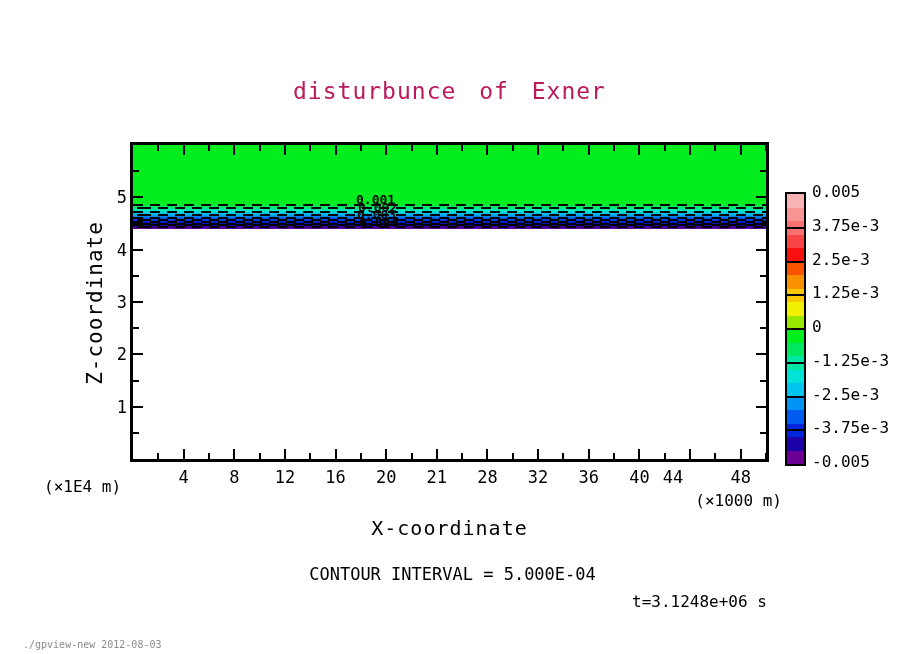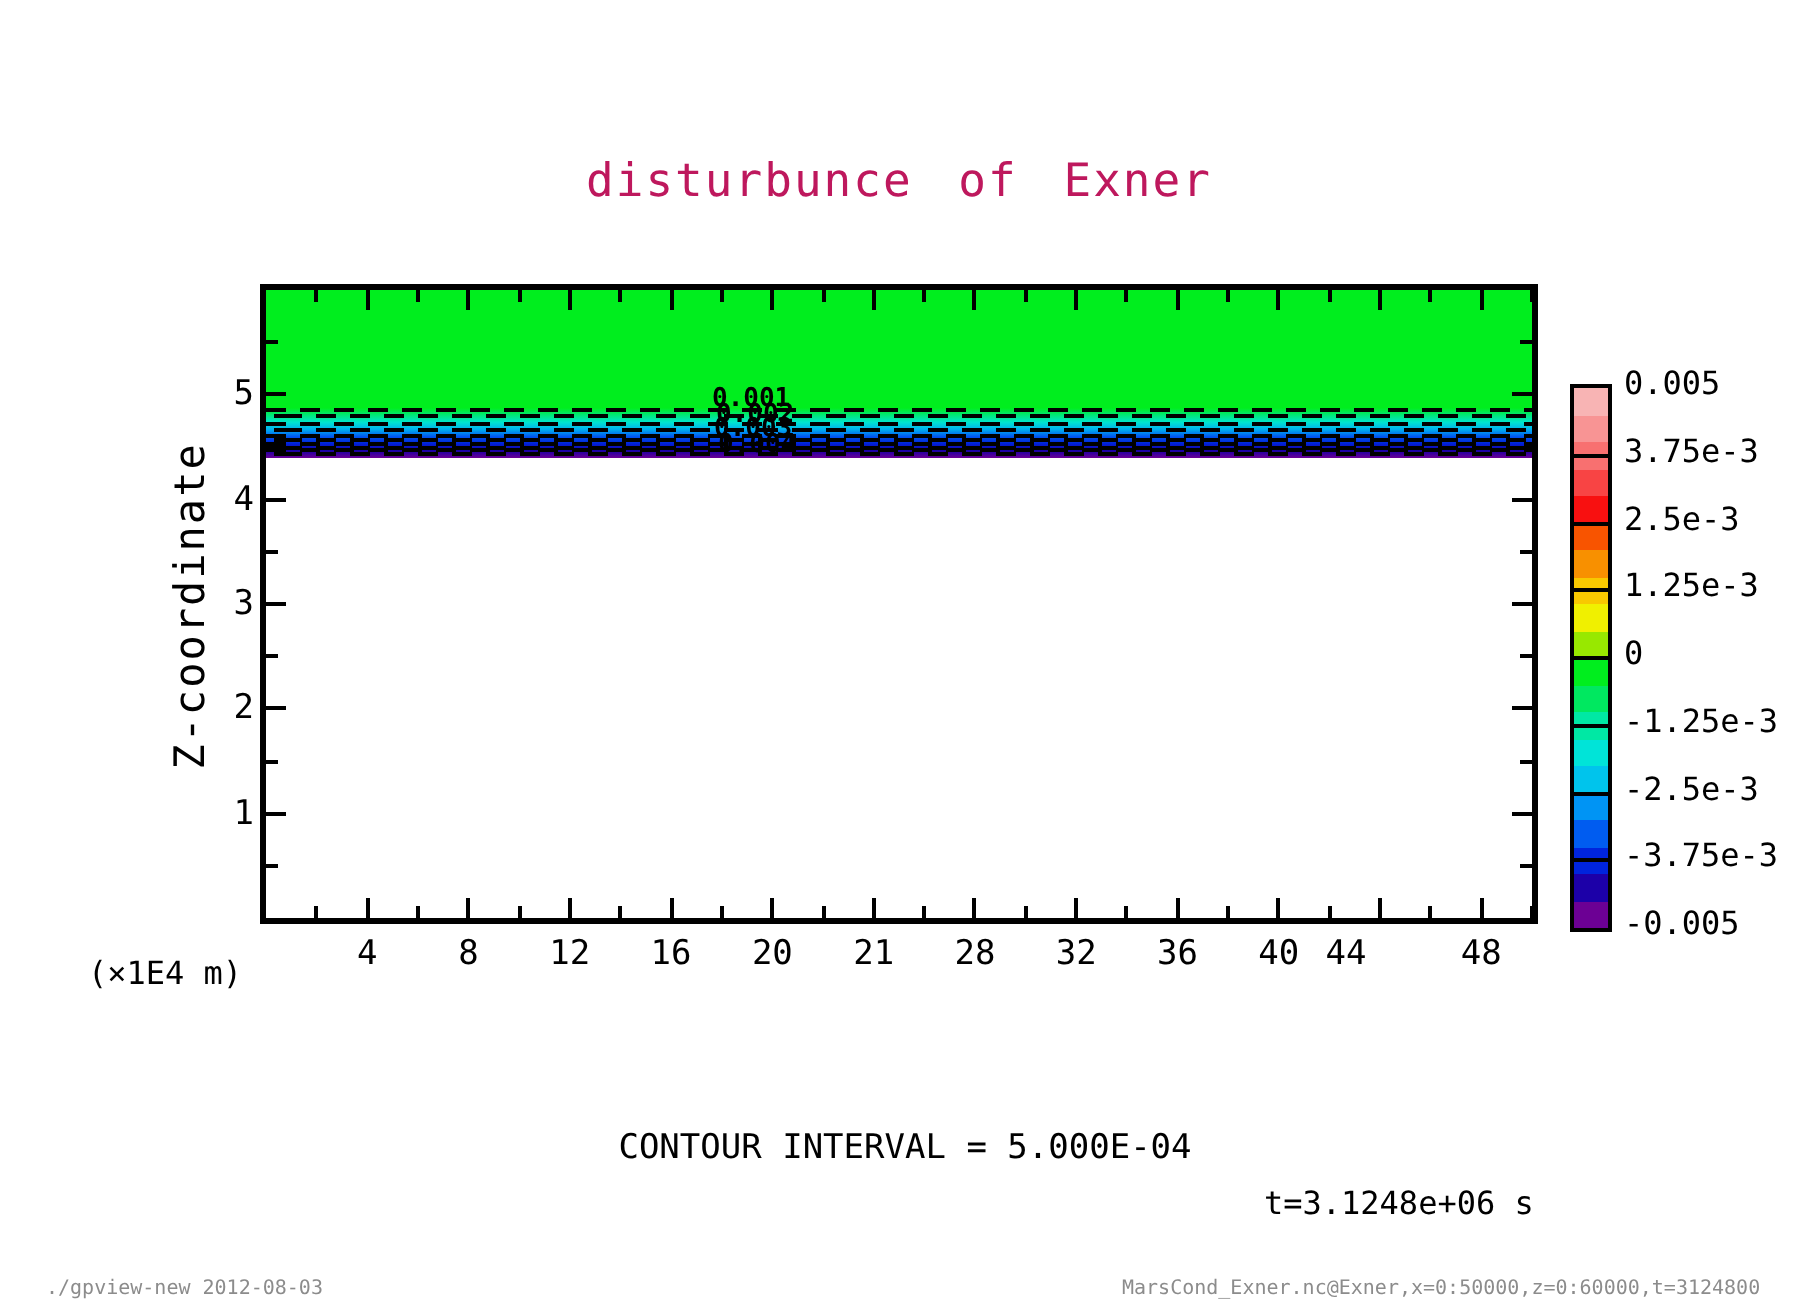--- a/index.html
+++ b/index.html
@@ -175,20 +175,22 @@
   <div id="y-tick-labels">
       <div class="y-tick-label abs" style="top: 406.667px;">1</div>
       <div class="y-tick-label abs" style="top: 354.333px;">2</div>
       <div class="y-tick-label abs" style="top: 302px;">3</div>
       <div class="y-tick-label abs" style="top: 249.667px;">4</div>
       <div class="y-tick-label abs" style="top: 197.333px;">5</div>
     </div>
 
   <div class="abs" id="ylabel">Z-coordinate</div>
   <div class="abs" id="ylabel-unit">(×1E4 m)</div>
+  <div class="abs" id="xlabel-unit">(×1000 m)</div>
+  <div class="abs" id="xlabel">X-coordinate</div>
   <div class="abs" id="contour-interval">CONTOUR INTERVAL = 5.000E-04</div>
   <div class="abs" id="time-label">t=3.1248e+06 s</div>
 
   <div class="abs" id="colorbar">
       <div class="cb-stripe" style="top: 0px; height: 13.5px; background: rgb(248, 180, 180);"></div>
       <div class="cb-stripe" style="top: 13.5px; height: 13.5px; background: rgb(248, 148, 148);"></div>
       <div class="cb-stripe" style="top: 27px; height: 13.5px; background: rgb(248, 112, 112);"></div>
       <div class="cb-stripe" style="top: 40.5px; height: 13.5px; background: rgb(248, 68, 68);"></div>
       <div class="cb-stripe" style="top: 54px; height: 13.5px; background: rgb(248, 16, 16);"></div>
       <div class="cb-stripe" style="top: 67.5px; height: 13.5px; background: rgb(248, 84, 0);"></div>
@@ -220,14 +222,13 @@
       <div class="cb-label abs" style="top: 250.5px;">2.5e-3</div>
       <div class="cb-label abs" style="top: 284.25px;">1.25e-3</div>
       <div class="cb-label abs" style="top: 318px;">0</div>
       <div class="cb-label abs" style="top: 351.75px;">-1.25e-3</div>
       <div class="cb-label abs" style="top: 385.5px;">-2.5e-3</div>
       <div class="cb-label abs" style="top: 419.25px;">-3.75e-3</div>
       <div class="cb-label abs" style="top: 453px;">-0.005</div>
     </div>
 
   <div class="abs footer" id="footer-left">./gpview-new  2012-08-03</div>
-  <div class="abs footer" id="footer-right">MarsCond_Exner.nc@Exner,x=0:50000,z=0:60000,t=3124800</div>
 </div>
 
 </body></html>

